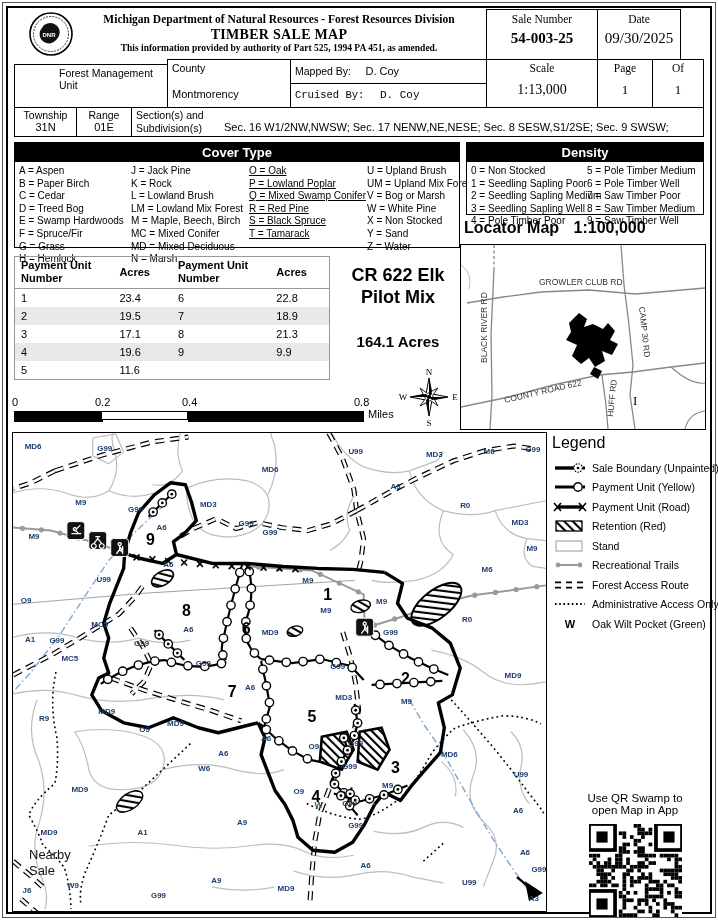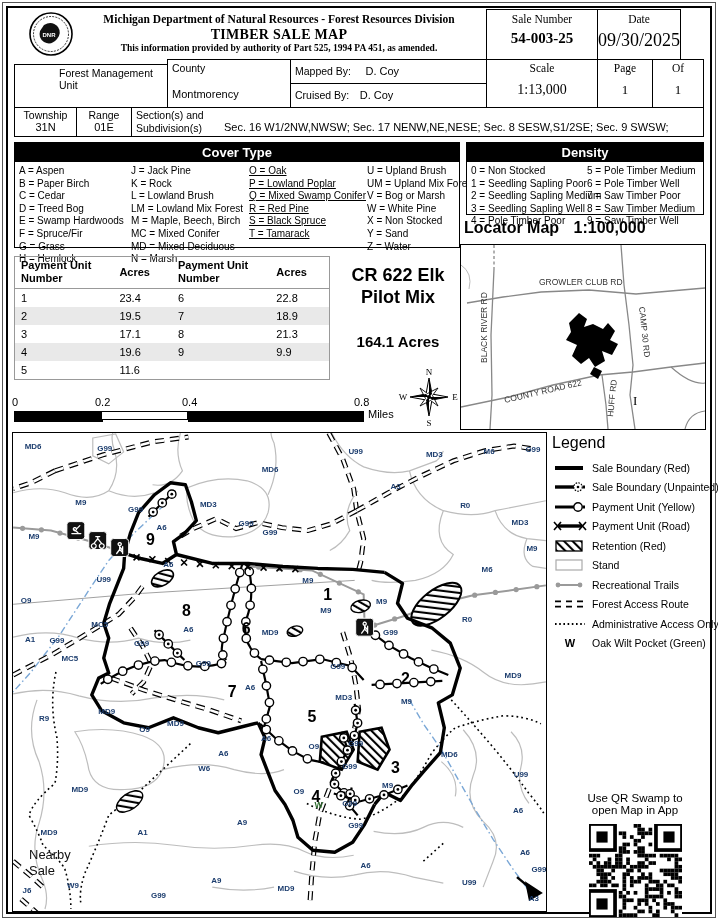--- a/index.html
+++ b/index.html
@@ -71,36 +71,36 @@
     <div class="hdr-agency" style="position:absolute;left:60px;top:4px;width:410px;">Michigan Department of Natural Resources - Forest Resources Division</div>
     <div class="hdr-title" style="position:absolute;left:60px;top:18px;width:410px;">TIMBER SALE MAP</div>
     <div class="hdr-auth" style="position:absolute;left:60px;top:34px;width:410px;">This information provided by authority of Part 525, 1994 PA 451, as amended.</div>
   </div>
   <div class="cell" style="left:486px;top:9px;width:112px;height:51px;">
     <div class="serif" style="text-align:center;font-size:11.5px;margin-top:3px;">Sale Number</div>
     <div class="serif" style="text-align:center;font-size:15px;font-weight:bold;margin-top:5px;">54-003-25</div>
   </div>
   <div class="cell" style="left:597px;top:9px;width:84px;height:51px;">
     <div class="serif" style="text-align:center;font-size:11.5px;margin-top:3px;">Date</div>
-    <div class="serif" style="text-align:center;font-size:18px;margin-top:5px;">09/30/2025</div>
+    <div class="serif" style="text-align:center;font-size:15px;margin-top:5px;">09/30/2025</div>
   </div>
 
   <div class="cell" style="left:14px;top:64px;width:154px;height:49px;padding-left:40px;">
     <div class="lbl" style="margin:2px 0 0 4px;">Forest Management Unit</div>
     <div class="val" style="margin:14px 0 0 4px;">Atlanta Mgt Unit</div>
   </div>
   <div class="cell" style="left:167px;top:59px;width:124px;height:49px;">
     <div class="lbl" style="margin:2px 0 14px 4px;">County</div>
     <div class="val" style="margin:14px 0 0 4px;">Montmorency</div>
   </div>
   <div class="cell" style="left:290px;top:59px;width:197px;height:25px;">
     <span class="lbl" style="margin-left:4px;line-height:23px;">Mapped By:</span>
     <span class="val" style="margin-left:10px;">D. Coy</span>
   </div>
-  <div class="cell" style="left:290px;top:83px;width:197px;height:31px;">
+  <div class="cell" style="left:290px;top:83px;width:197px;height:31px;font-family:Liberation Mono, monospace;">
     <span class="lbl" style="margin-left:4px;line-height:23px;">Cruised By:</span>
     <span class="val" style="margin-left:6px;">D. Coy</span>
   </div>
   <div class="cell" style="left:486px;top:59px;width:112px;height:49px;">
     <div class="serif" style="text-align:center;font-size:11.5px;margin-top:2px;">Scale</div>
     <div class="serif" style="text-align:center;font-size:14px;margin-top:8px;">1:13,000</div>
   </div>
   <div class="cell" style="left:597px;top:59px;width:56px;height:49px;">
     <div class="serif" style="text-align:center;font-size:11.5px;margin-top:2px;">Page</div>
     <div class="serif" style="text-align:center;font-size:13px;margin-top:8px;">1</div>
@@ -658,26 +658,20 @@
         <text x="174" y="184" class="ul">8</text>
         <text x="138" y="112" class="ul">9</text>
       </g>
     <text class="nearby" x="16" y="428">Nearby</text>
     <text class="nearby" x="16" y="444">Sale</text>
   </svg>
 
   <div style="position:absolute;left:552px;top:434px;width:160px;">
     <div class="legend-title">Legend</div>
     <div style="margin-top:6px;">
-      <div class="leg-item">
-        <svg width="36" height="14">
-            <line x1="3" y1="7" x2="31" y2="7" stroke="#000" stroke-width="4"></line>
-          </svg>
-        <span>Sale Boundary (Red)</span>
-      </div>
       <div class="leg-item">
         <svg width="36" height="14">
             <line x1="3" y1="7" x2="22" y2="7" stroke="#000" stroke-width="3.4"></line>
             <circle cx="26" cy="7" r="4.2" fill="#fff" stroke="#000" stroke-width="1.1" stroke-dasharray="1.6 1.2"></circle>
             <circle cx="26" cy="7" r="1.3" fill="#000"></circle>
             <line x1="30.5" y1="7" x2="33" y2="7" stroke="#000" stroke-width="3"></line>
           </svg>
         <span>Sale Boundary (Unpainted)</span>
       </div>
       <div class="leg-item">

